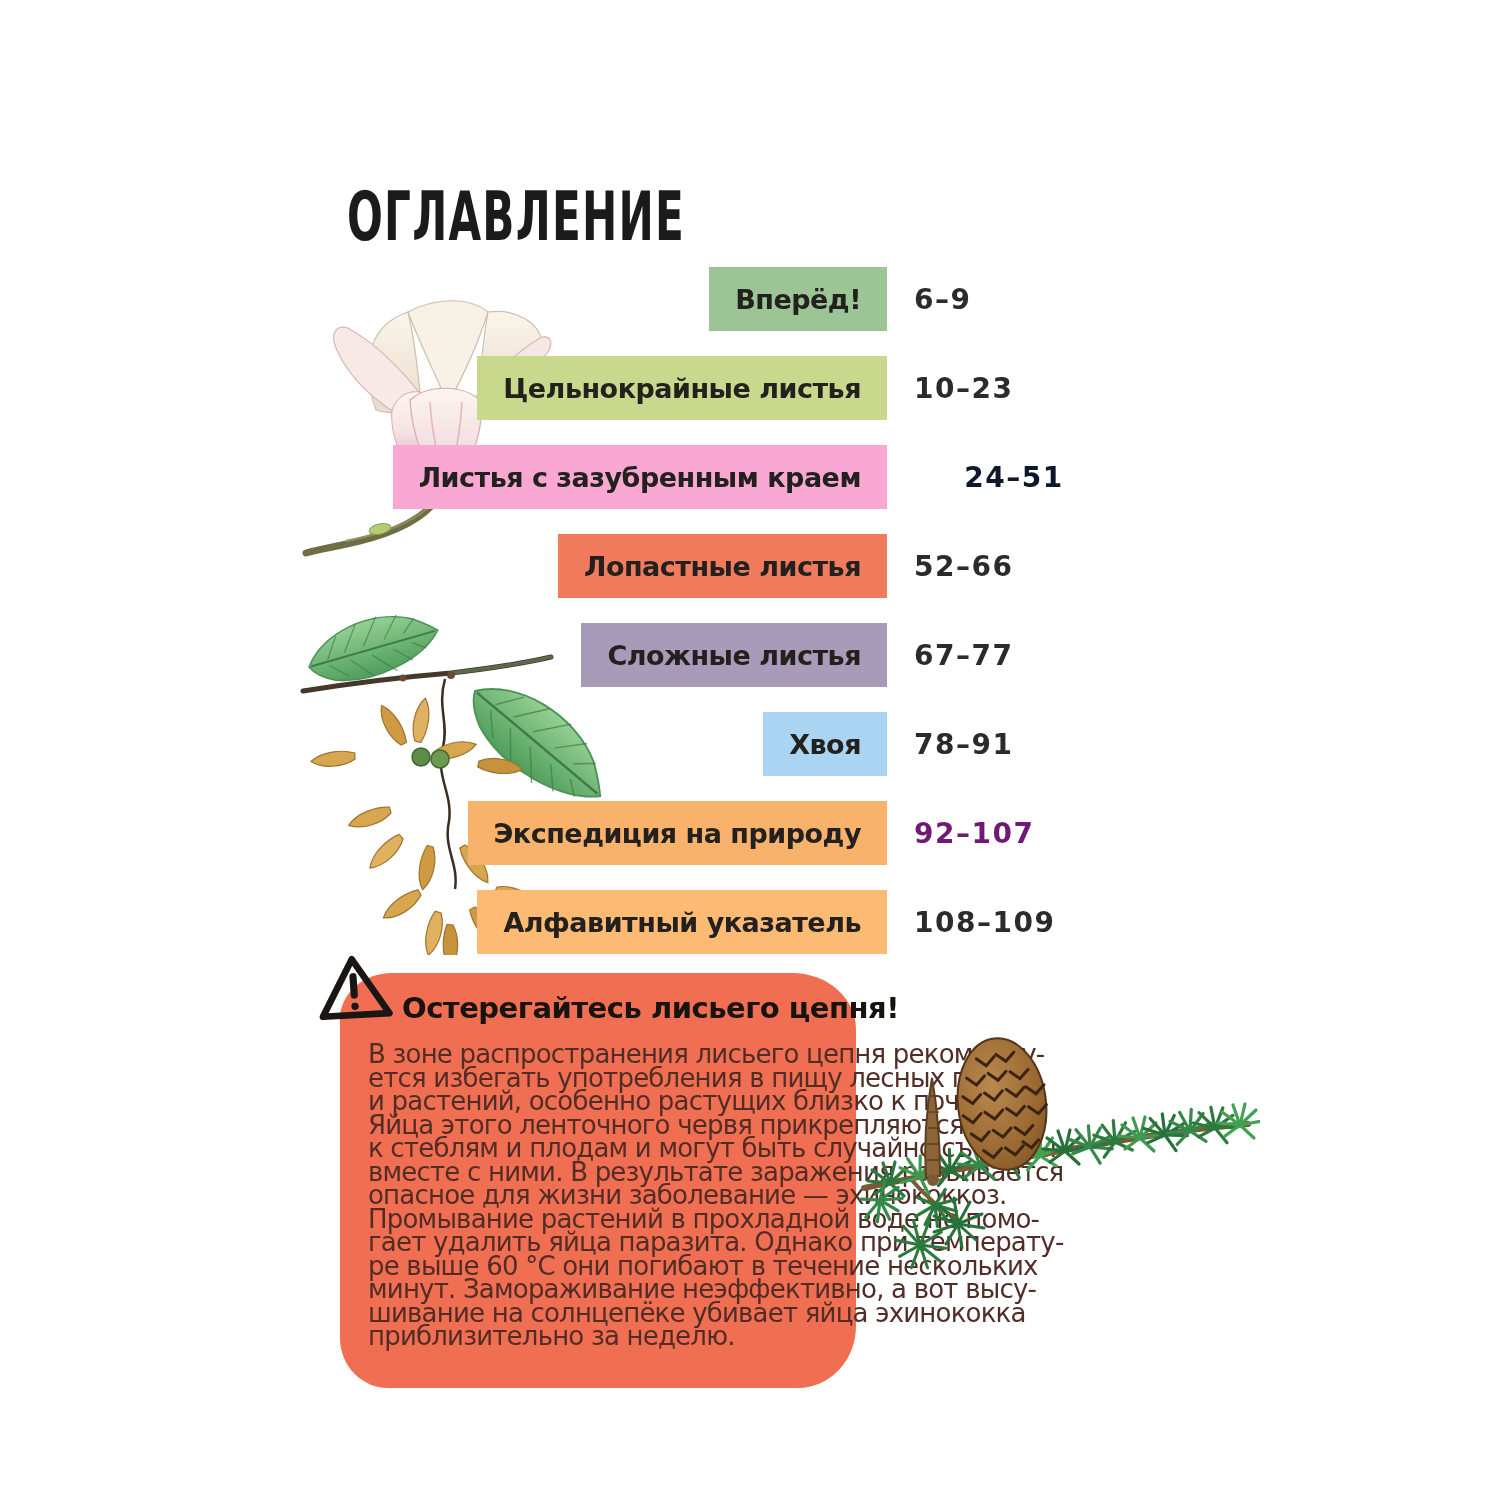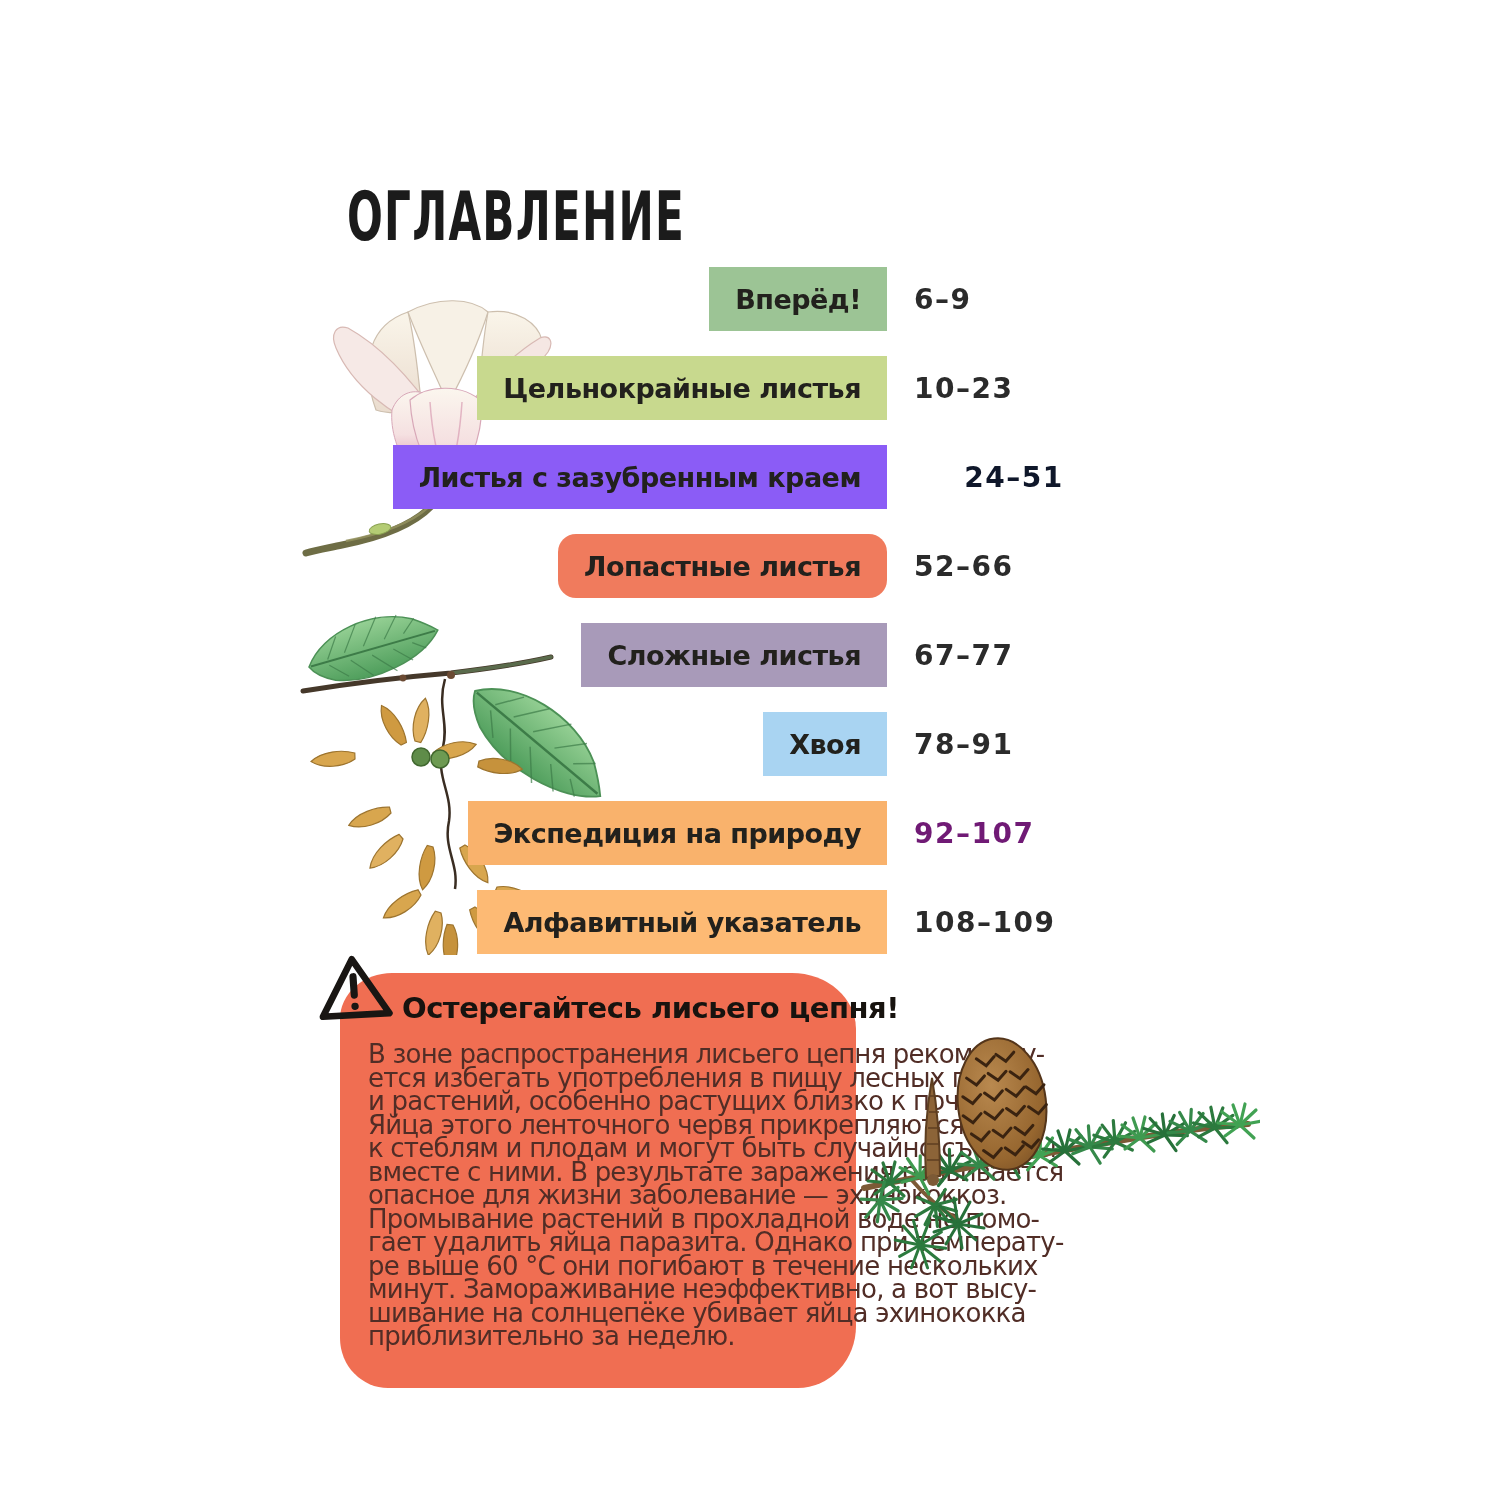--- a/index.html
+++ b/index.html
@@ -185,27 +185,27 @@
         </div>
       <div class="toc-pages" style="color: rgb(43, 43, 43);">6–9</div>
     </div>
     <div class="toc-row">
       <div class="toc-bar" style="background-color: rgb(200, 217, 142); color: rgb(34, 33, 29);">
           <span>Цельнокрайные листья</span>
         </div>
       <div class="toc-pages" style="color: rgb(43, 43, 43);">10–23</div>
     </div>
     <div class="toc-row">
-      <div class="toc-bar" style="background-color: #8b5cf6; color: rgb(34, 33, 29); text-align: center;">
+      <div class="toc-bar" style="background-color: #f9a8d4; color: rgb(34, 33, 29); text-align: center;">
           <span>Листья с зазубренным краем</span>
         </div>
       <div class="toc-pages" style="color: #0f172a; text-align: center;">24–51</div>
     </div>
     <div class="toc-row">
-      <div class="toc-bar" style="background-color: rgb(240, 123, 93); color: rgb(34, 33, 29); border-radius: 18px;">
+      <div class="toc-bar" style="background-color: rgb(240, 123, 93); color: rgb(34, 33, 29);">
           <span>Лопастные листья</span>
         </div>
       <div class="toc-pages" style="color: rgb(43, 43, 43);">52–66</div>
     </div>
     <div class="toc-row">
       <div class="toc-bar" style="background-color: rgb(168, 154, 185); color: rgb(34, 33, 29);">
           <span>Сложные листья</span>
         </div>
       <div class="toc-pages" style="color: rgb(43, 43, 43);">67–77</div>
     </div>

